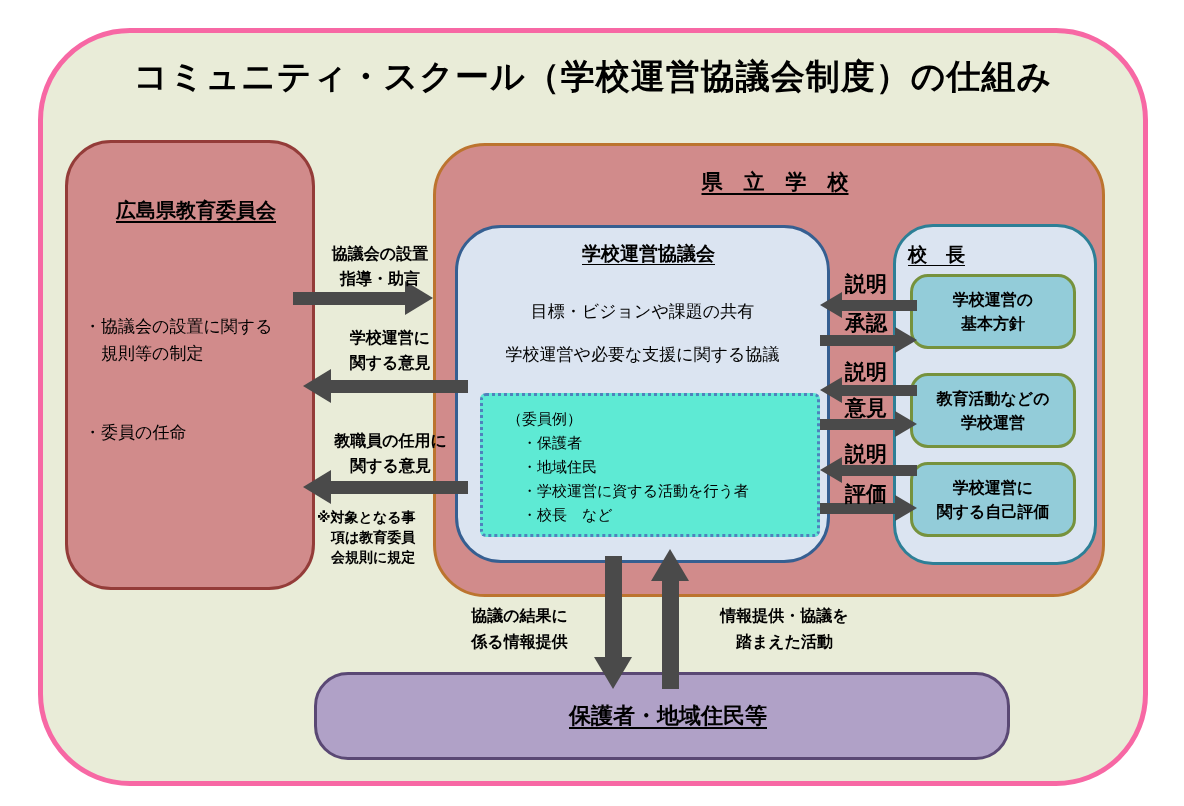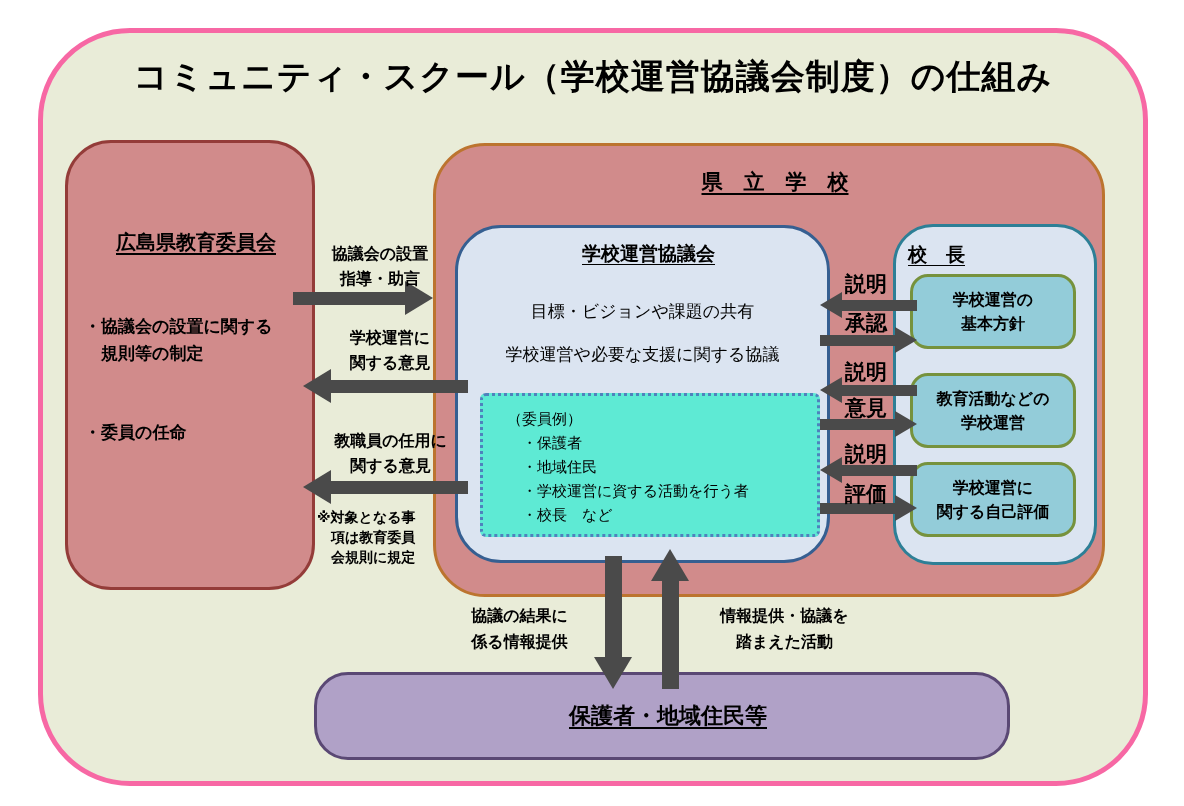--- a/index.html
+++ b/index.html
@@ -11,22 +11,22 @@
 
   .frame { left: 38px; top: 28px; width: 1110px; height: 758px;
            background: #e9ecd8; border: 5px solid #f768a4; border-radius: 92px; }
 
   .title { left: 38px; top: 54px; width: 1110px; text-align: center;
            font-size: 34px; font-weight: 600; letter-spacing: 1px; }
 
   
   .board-box { left: 65px; top: 140px; width: 250px; height: 450px;
                background: #d18b8b; border: 3px solid #943c39; border-radius: 46px; }
-  .board-title { left: 0; right: 0; top: 54px; text-align: center; font-size: 20px; font-weight: bold; margin-top: 32px; }
-  .board-item { left: 16px; font-size: 17px; font-weight: bold; line-height: 27px; }
+  .board-title { left: 0; right: 0; top: 54px; text-align: center; font-size: 20px; font-weight: bold; }
+  .board-item { left: 16px; font-size: 17px; font-weight: normal; line-height: 27px; }
   .board-item-1 { top: 170px; }
   .board-item-2 { top: 276px; }
 
   
   .school-box { left: 433px; top: 143px; width: 672px; height: 454px;
                 background: #d18b8b; border: 3px solid #bc742f; border-radius: 52px; }
   .school-title { left: 0; right: 0; top: 22px; text-align: center; font-size: 21px; font-weight: bold; }
 
   
   .council-box { left: 455px; top: 225px; width: 375px; height: 338px;

